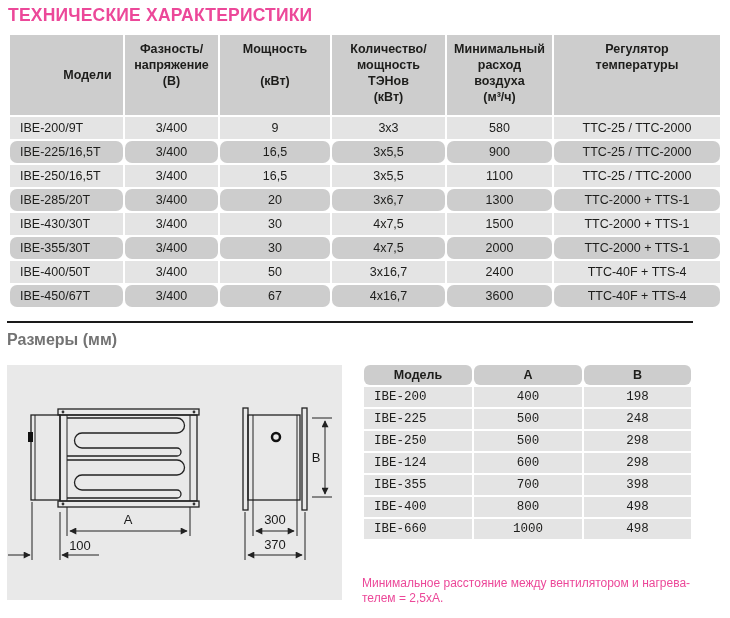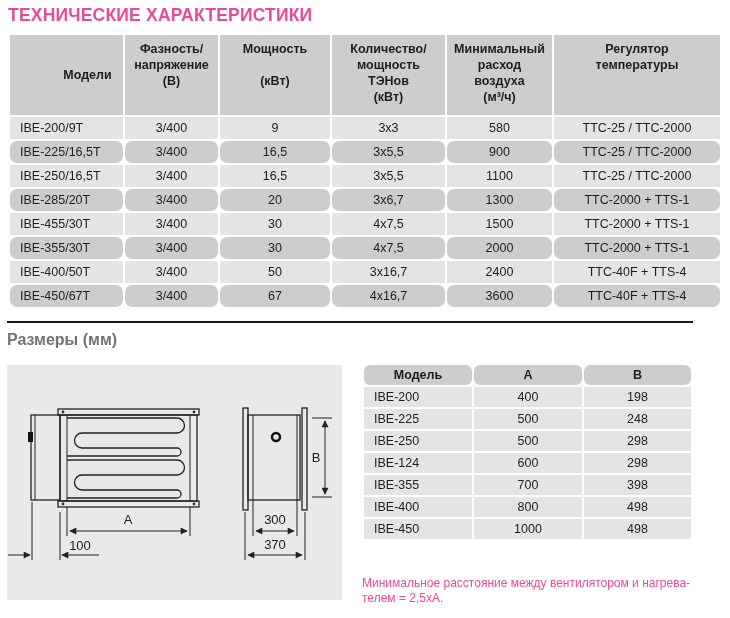--- a/index.html
+++ b/index.html
@@ -22,21 +22,21 @@
   td{background:var(--row-light,#e4e4e4);}
   .spec-table{position:absolute;left:8px;top:33px;width:714px;}
   .spec-table th{height:74px;vertical-align:top;padding-top:6px;}
   .spec-table th:first-child{vertical-align:middle;padding-top:0;padding-left:44px;}
   .spec-table td{height:22px;}
   .spec-table tr.even td{background:var(--row-dark,#cdcdcd);border-radius:7px;}
   .spec-table td:first-child,
   .dims-table td:first-child{text-align:left;padding-left:10px;}
   .dims-table{position:absolute;left:362px;top:363px;width:331px;}
   .dims-table th{height:20px;border-radius:6px;}
-  .dims-table td{height:20px;}
+  .dims-table td{height:20px;font-family:Liberation Mono, monospace;}
   .divider{position:absolute;left:7px;top:321px;width:686px;height:2px;background:#1a1a1a;}
   .section-title{
     position:absolute;left:7px;top:331px;margin:0;
     font-size:16px;font-weight:bold;color:#737373;
   }
   .diagram-panel{
     position:absolute;left:7px;top:365px;width:335px;height:235px;
     background:var(--panel-bg,#e9e9e9);
   }
   .diagram-panel svg{display:block;}
@@ -110,21 +110,21 @@
       </tr>
       <tr class="even">
         <td>IBE-285/20T</td>
         <td>3/400</td>
         <td>20</td>
         <td>3x6,7</td>
         <td>1300</td>
         <td>TTC-2000 + TTS-1</td>
       </tr>
       <tr class="odd">
-        <td>IBE-455/30T</td>
+        <td>IBE-430/30T</td>
         <td>3/400</td>
         <td>30</td>
         <td>4x7,5</td>
         <td>1500</td>
         <td>TTC-2000 + TTS-1</td>
       </tr>
       <tr class="even">
         <td>IBE-355/30T</td>
         <td>3/400</td>
         <td>30</td>
@@ -272,21 +272,21 @@
         <td>IBE-355</td>
         <td>700</td>
         <td>398</td>
       </tr>
       <tr>
         <td>IBE-400</td>
         <td>800</td>
         <td>498</td>
       </tr>
       <tr>
-        <td>IBE-450</td>
+        <td>IBE-660</td>
         <td>1000</td>
         <td>498</td>
       </tr>
     </tbody>
 </table>
 
 <p class="note">Минимальное расстояние между вентилятором и нагрева-
 телем = 2,5хА.</p>
 
 </body></html>

